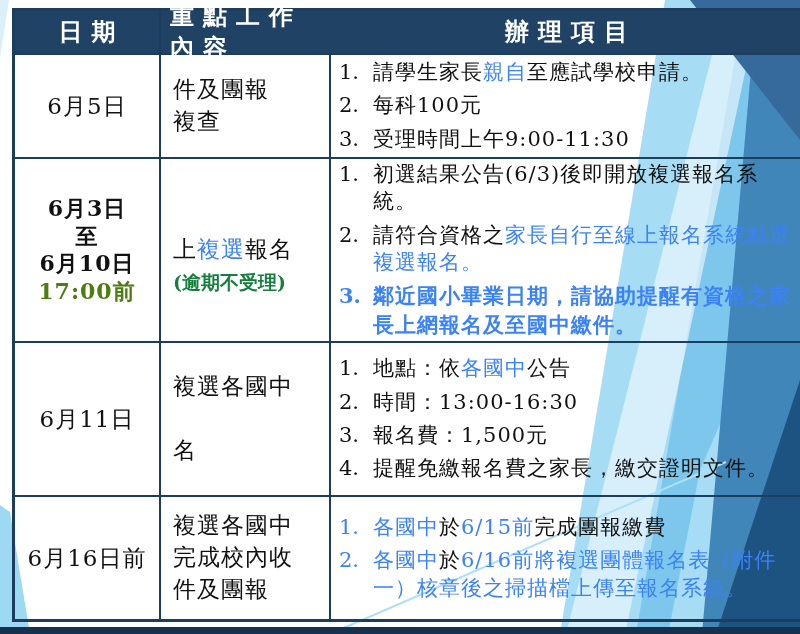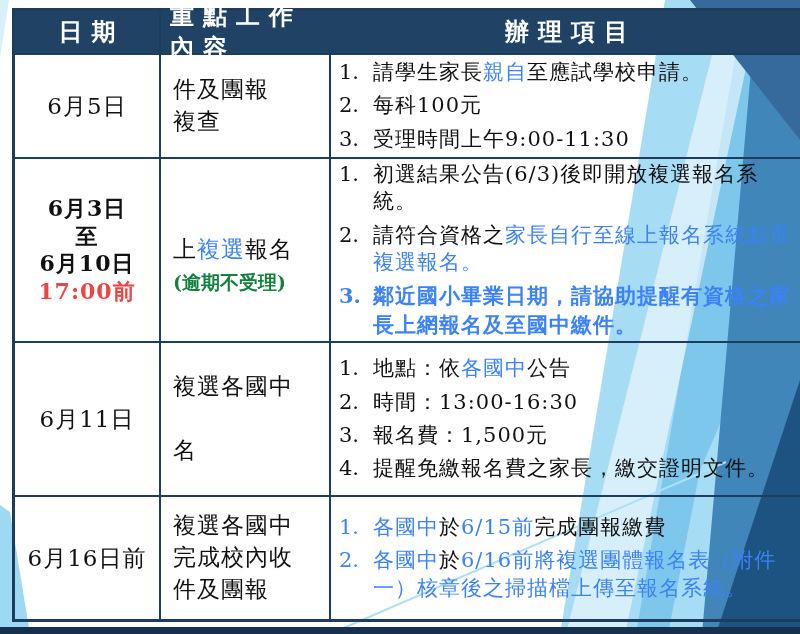--- a/index.html
+++ b/index.html
@@ -23,21 +23,21 @@
   .hcell.col3{border-right:none;}
   .cell{
     border-right:2px solid #1d3d5e;border-bottom:2px solid #1d3d5e;box-sizing:border-box;
     display:flex;flex-direction:column;justify-content:center;background:transparent;
   }
   .cell.col3{border-right:none;}
   .cell.rlast{border-bottom:none;}
   .date{align-items:center;text-align:center;font-size:23px;letter-spacing:1px;}
   .dline{line-height:1.25;}
   .big{font-size:22px;font-weight:700;}
-  .orange{color:#ef4444;}
+  .orange{color:#4d7c0f;}
   .item{align-items:flex-start;padding:6px 6px 6px 12px;font-size:23px;line-height:1.38;letter-spacing:1px;}
   .content{padding:5px 4px 5px 8px;font-size:21px;line-height:1.3;row-gap:4px;}
   .li{display:flex;margin:1px 0;}
   .num{flex:0 0 34px;}
   .body{flex:1;letter-spacing:1px;}
   .red{color:#3b82f6;}
   .bold{font-weight:700;}
   .paren{font-size:19px;font-weight:700;color:#15803d;white-space:nowrap;letter-spacing:0;}
 </style>
 </head>

